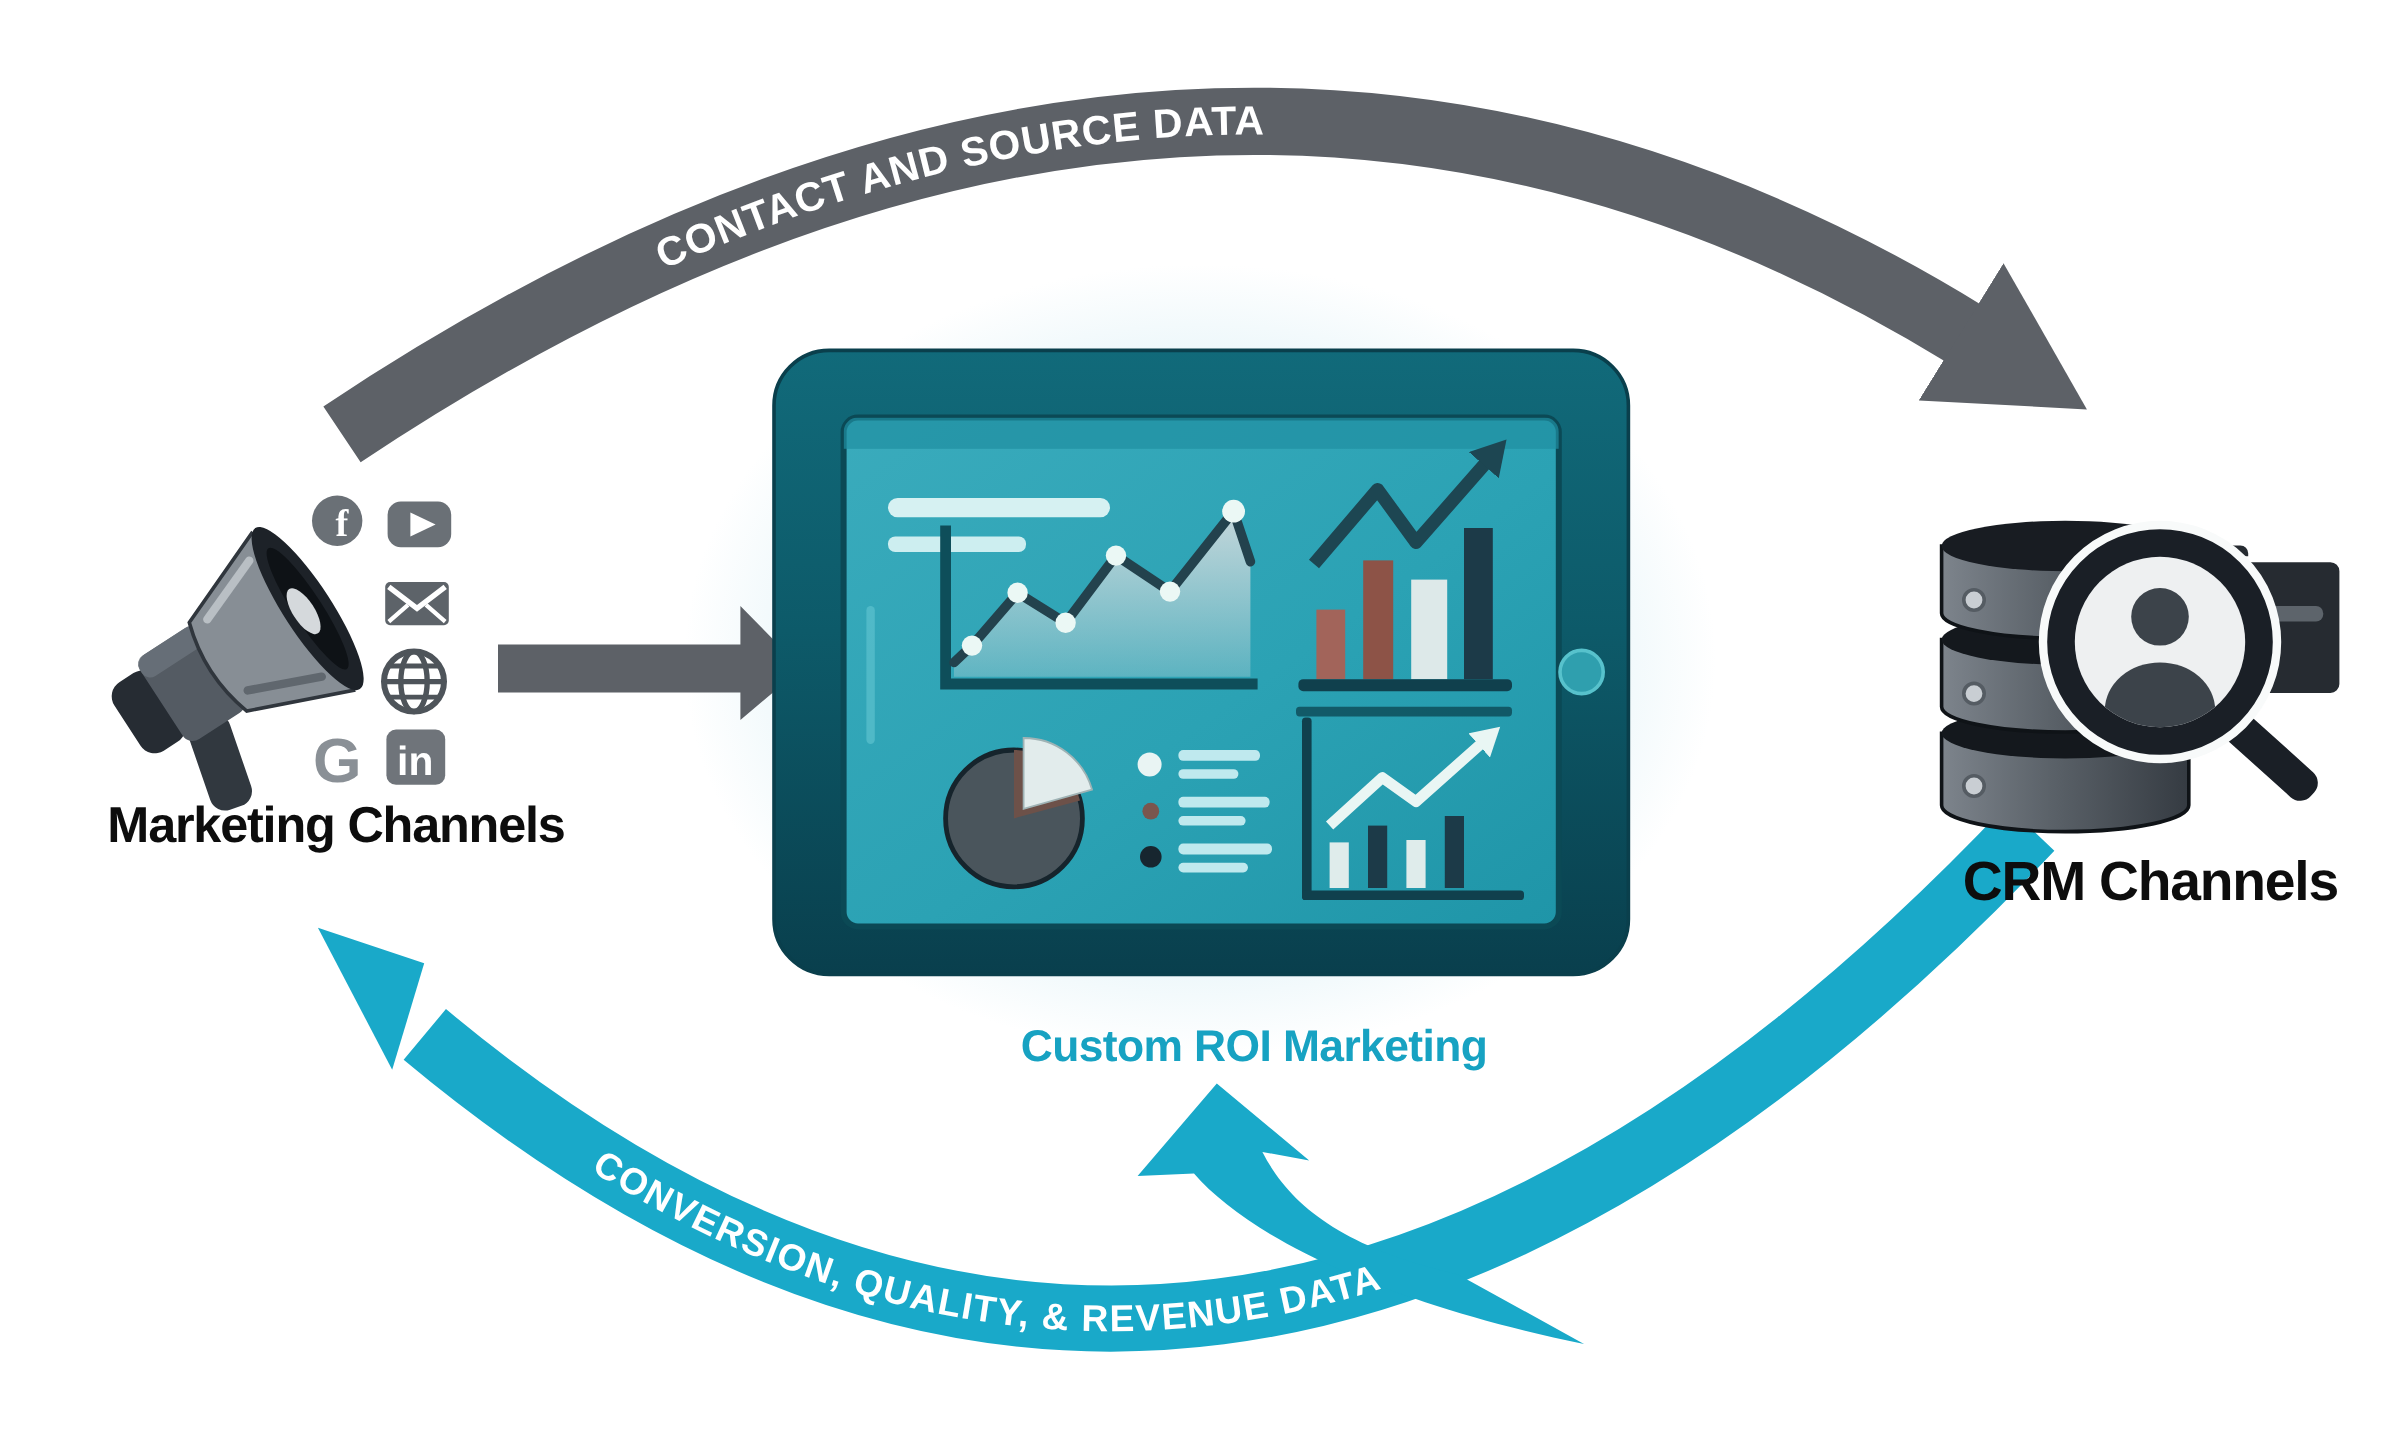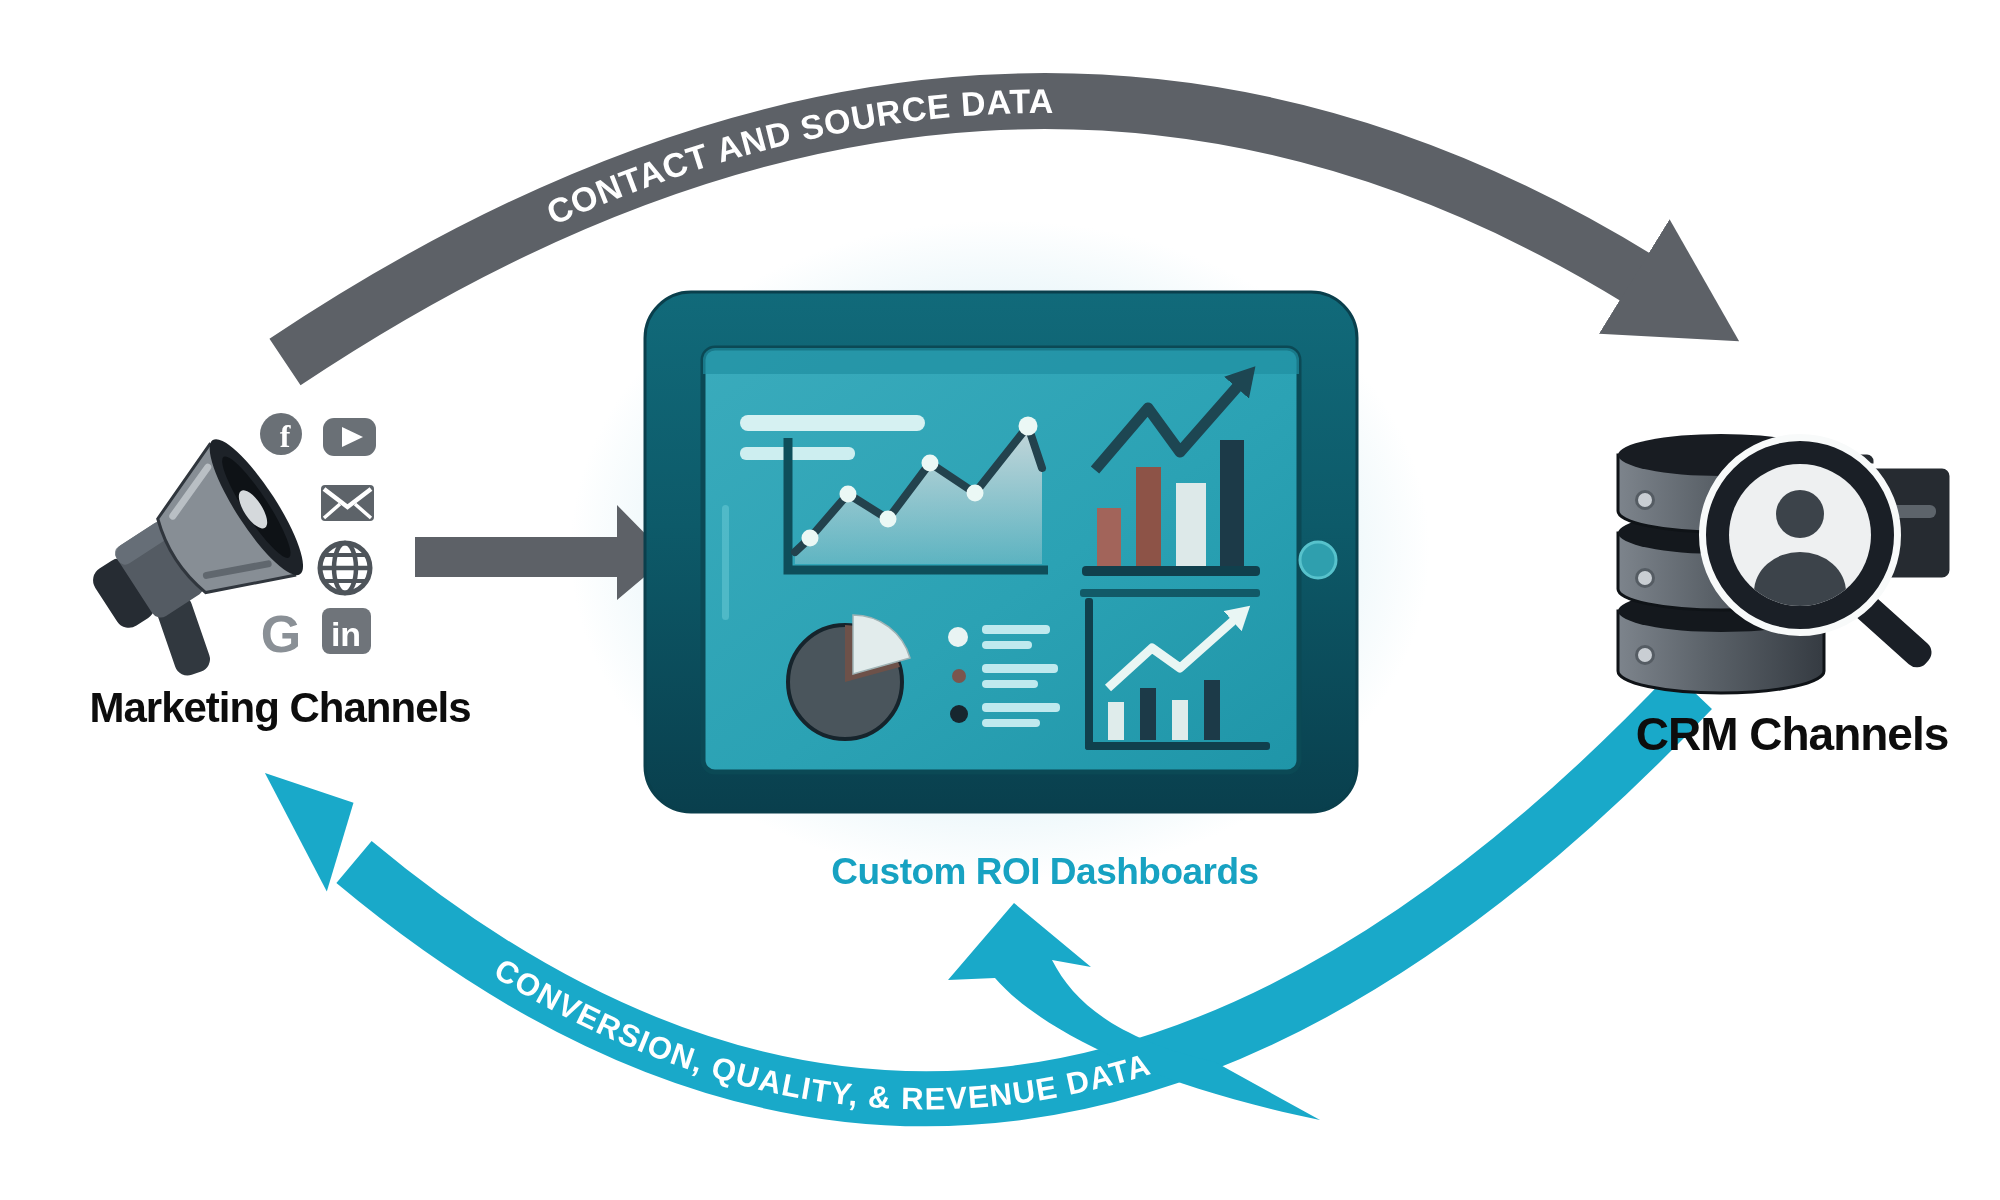--- a/index.html
+++ b/index.html
@@ -1,21 +1,21 @@
 <!DOCTYPE html>
 <html><head>
 <meta charset="utf-8">
 <style>
   html,body{margin:0;padding:0;background:#fff;}
   #canvas{position:relative;width:2000px;height:1200px;background:#ffffff;overflow:hidden;
           font-family:"Liberation Sans",sans-serif;}
   #scene{position:absolute;left:0;top:0;}
   .node-label{position:absolute;font-weight:bold;color:#0d0d0d;text-align:center;
               font-family:"Liberation Sans",sans-serif;}
-  #marketing-label{left:55px;top:684px;width:450px;font-size:42px;letter-spacing:-1px;}
+  #marketing-label{left:55px;top:664px;width:450px;font-size:42px;letter-spacing:-1px;}
   #crm-label{left:1592px;top:707px;width:400px;font-size:46px;letter-spacing:-1px;}
   #dashboard-label{left:790px;top:851px;width:510px;font-size:37px;color:#17a2c2;
                    font-weight:bold;text-align:center;letter-spacing:-0.5px;}
   .arc-text{font-family:"Liberation Sans",sans-serif;font-weight:bold;fill:#ffffff;}
 </style>
 </head>
 <body>
 
 <div id="canvas">
 
@@ -217,16 +217,16 @@
       <circle cx="1800" cy="535" r="71" fill="#eef0f1"></circle>
       <g clip-path="url(#lensClip)" fill="#3c434a">
         <circle cx="1800" cy="514" r="24"></circle>
         <path d="M1754,592 a46,40 0 0 1 92,0 v14 h-92 Z"></path>
       </g>
     </g>
   </g>
 </svg>
 
 <div class="node-label" id="marketing-label">Marketing Channels</div>
-<div class="node-label" id="dashboard-label">Custom ROI Dashboards</div>
+<div class="node-label" id="dashboard-label">Custom ROI Marketing</div>
 <div class="node-label" id="crm-label">CRM Channels</div>
 
 </div>
 
 </body></html>

